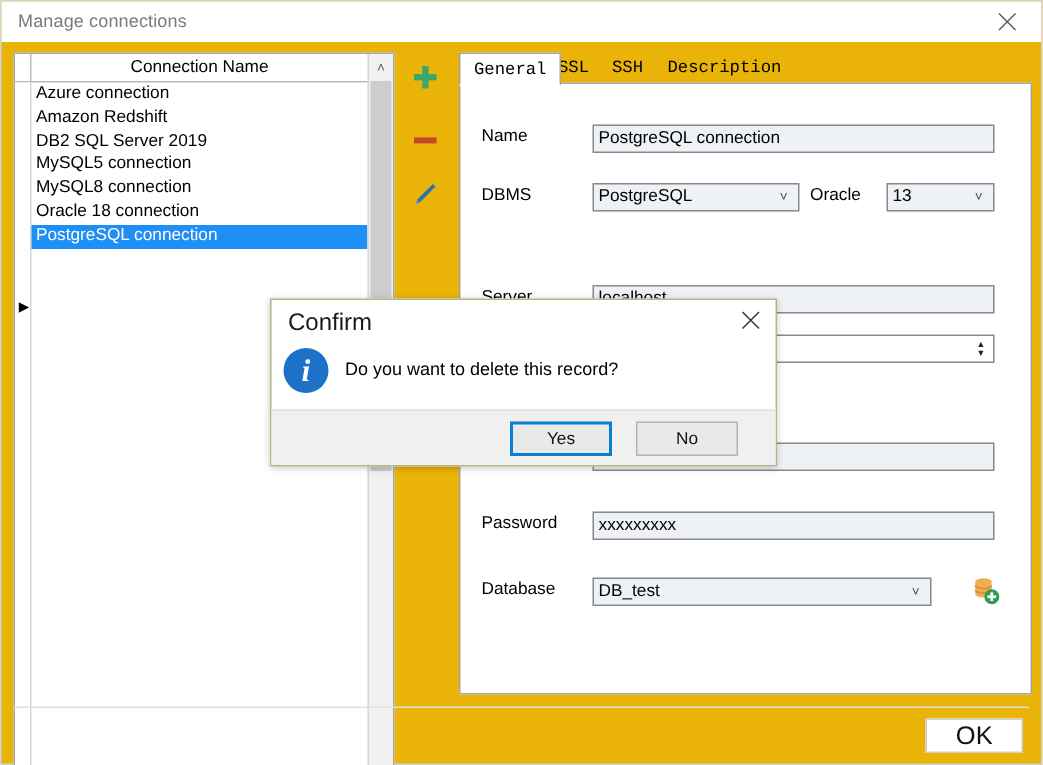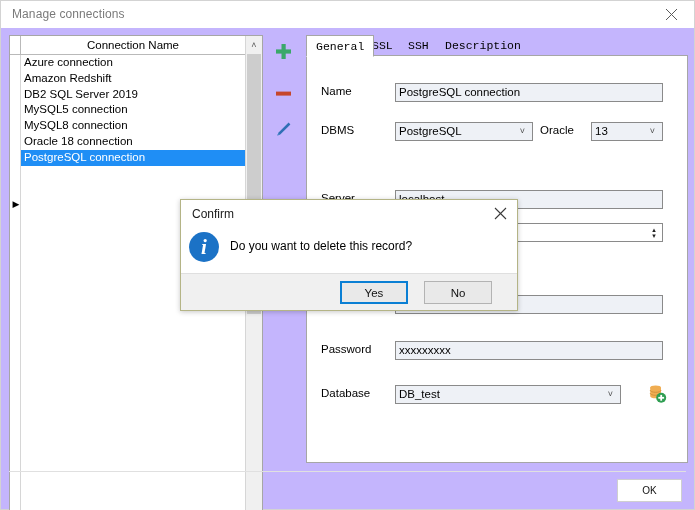--- a/index.html
+++ b/index.html
@@ -16,21 +16,21 @@
     position: relative;
     overflow: hidden;
     -webkit-font-smoothing: antialiased;
   }
 
   
   .window {
     position: absolute;
     left: 0; top: 0;
     width: 695px; height: 510px;
-    background: #c4b5fd;
+    background: #eab308;
     border: 1px solid #d3d3d3;
     box-sizing: border-box;
   }
   .titlebar {
     position: absolute;
     left: 0; top: 0;
     width: 100%; height: 27px;
     background: #ffffff;
     box-sizing: border-box;
   }
@@ -289,39 +289,39 @@
     background: #e0e0e0;
   }
   .ok-button {
     position: absolute;
     left: 616px; top: 478px;
     width: 65px; height: 23px;
     background: #ffffff;
     border: 1px solid #cfcfcf;
     box-sizing: border-box;
     display: flex; align-items: center; justify-content: center;
-    font-size: 10px;
+    font-size: 17px;
     color: #111;
   }
 
   
   .dialog {
     position: absolute;
     left: 179px; top: 198px;
     width: 338px; height: 112px;
     background: #ffffff;
     border: 1px solid #b4b486;
     box-sizing: border-box;
     box-shadow: 0 1px 5px rgba(0,0,0,0.22);
     z-index: 50;
   }
   .dlg-title {
     position: absolute;
     left: 11px; top: 7px;
-    font-size: 12px;
+    font-size: 16px;
     color: #1a1a1a;
   }
   .dlg-close {
     position: absolute;
     right: 0; top: 0;
     width: 34px; height: 26px;
     display: flex; align-items: center; justify-content: center;
     color: #3a3a3a;
   }
   .dlg-icon {

